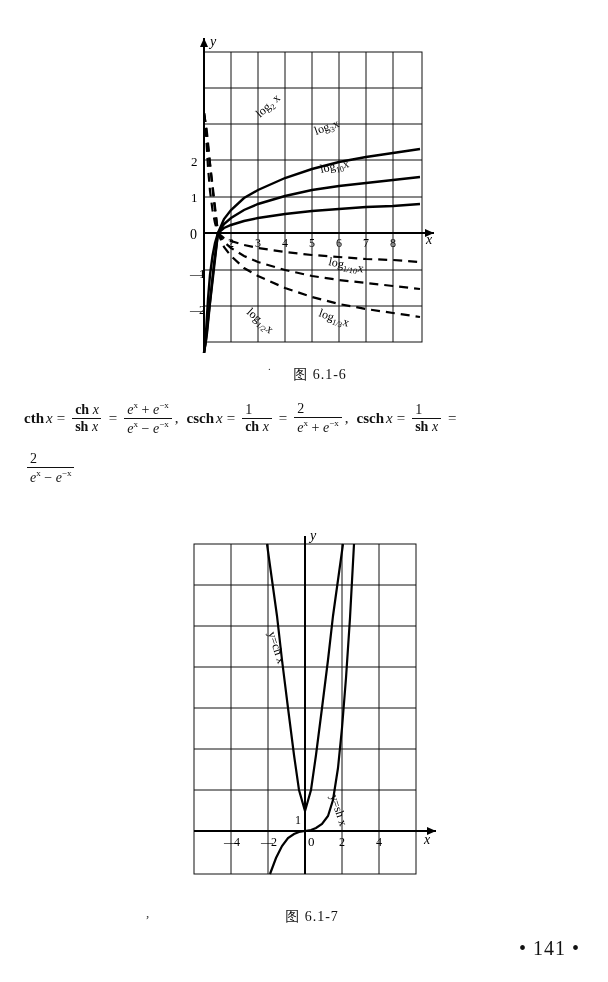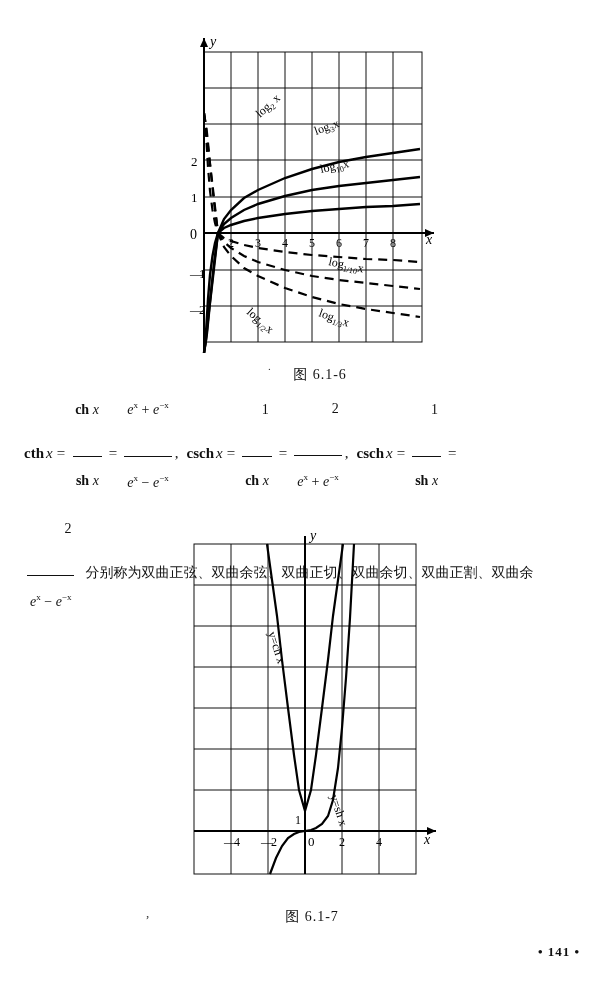--- a/index.html
+++ b/index.html
@@ -53,50 +53,49 @@
   }
   .frow2 { margin-top: 14px; }
   .fname { font-weight: bold; font-style: normal; margin-right: 2px; }
   .ital { font-style: italic; }
   .eq { margin: 0 4px; }
   .comma { margin-right: 8px; }
 
   .frac {
     display: inline-flex;
     flex-direction: column;
-    align-items: flex-end;
+    align-items: flex-start;
     vertical-align: middle;
     margin: 0 3px;
     line-height: 1.15;
-    gap: 38px;
   }
   .frac .num { padding: 0 3px; font-size: 14px; }
-  .frac .den { padding: 16px 3px; font-size: 14px; border-top: 1.4px solid #111; }
+  .frac .den { padding: 0 3px; font-size: 14px; border-top: 1.4px solid #111; }
   .sup { font-size: 9px; vertical-align: super; }
   .cn {
     font-family: "DejaVu Sans", sans-serif;
     font-size: 14px;
   }
 
   
   #fig2 {
     position: absolute;
     left: 184px;
     top: 528px;
     width: 262px;
     height: 368px;
   }
 
   
   #pageno {
     position: absolute;
     right: 28px;
     bottom: 22px;
-    font-size: 13px;
-    font-weight: bold;
+    font-size: 20px;
+    font-weight: normal;
     letter-spacing: 1px;
     font-family: "Liberation Serif", serif;
   }
 
   .stray1 { position: absolute; left: 146px; top: 905px; font-size: 13px; color:#333; }
   .stray2 { position: absolute; left: 268px; top: 360px; font-size: 11px; color:#333; }
 </style>
 </head>
 <body>
 
@@ -215,21 +214,20 @@
       <span class="den"><b>sh</b> <i>x</i></span>
     </span>
     <span class="eq">=</span>
   </div>
 
   <div class="frow frow2">
     <span class="frac">
       <span class="num">2</span>
       <span class="den"><i>e</i><span class="sup">x</span> − <i>e</i><span class="sup">−x</span></span>
     </span>
-    <span class="cn" style="margin-left:8px">分别称为双曲正弦、双曲余弦、双曲正切、双曲余切、双曲正割、双曲余</span>
   </div>
 </div>
 
 <div id="fig2">
 <svg width="262" height="368" viewBox="0 0 262 368" xmlns="http://www.w3.org/2000/svg">
   <g stroke="#111" stroke-width="1" fill="none">
     <rect x="10" y="16" width="222" height="330"></rect>
 
     <line x1="47" y1="16" x2="47" y2="346"></line>
     <line x1="84" y1="16" x2="84" y2="346"></line>

